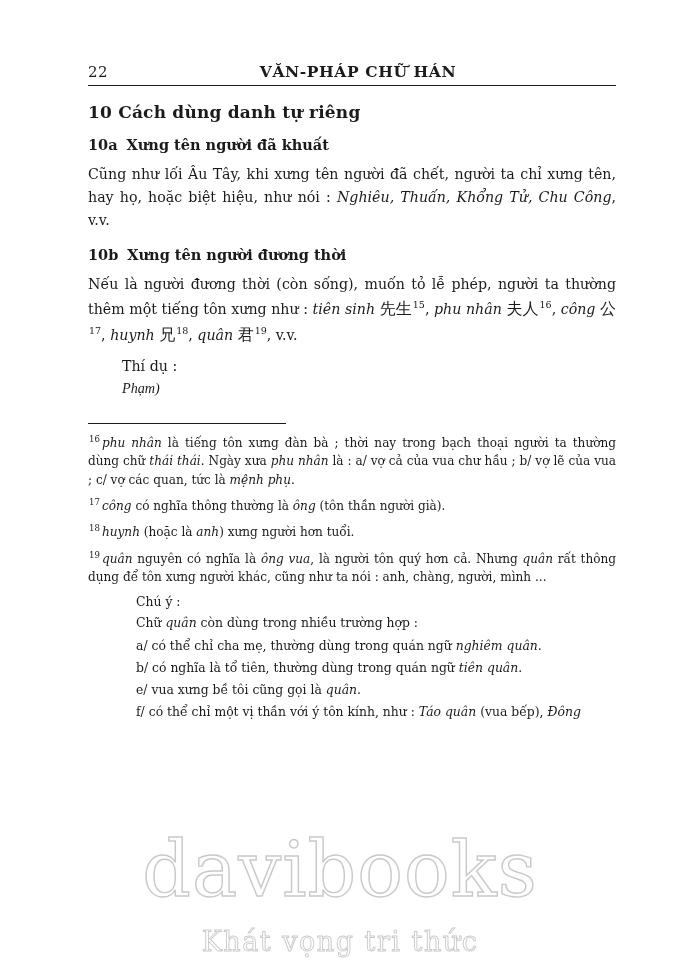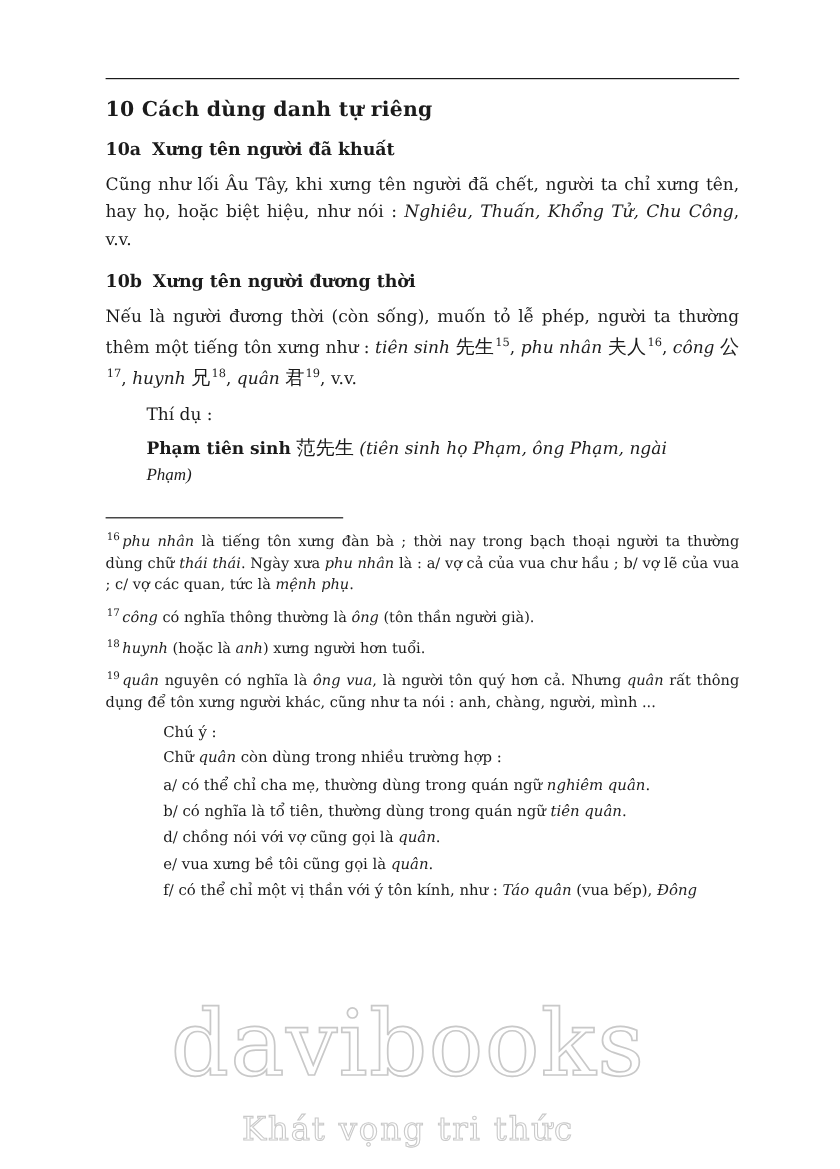--- a/index.html
+++ b/index.html
@@ -172,20 +172,24 @@
     -webkit-text-stroke: 0.9px #c9c9c9;
     margin-top: 18px;
   }
 </style>
 </head>
 <body>
 
 <div class="page">
   <div class="content">
 
+    <div class="header-row">
+      <div class="folio">22</div>
+      <div class="running-title">VĂN-PHÁP CHỮ HÁN</div>
+    </div>
     <div class="header-rule"></div>
 
     <h2 class="sec-title">10  Cách dùng danh tự riêng</h2>
 
     <h3 class="sub-title">
       <span class="lbl">10a</span><span class="txt">Xưng tên người đã khuất</span>
     </h3>
 
     <p class="body">
       <span>Cũng như lối Âu Tây, khi xưng tên người đã chết, người ta chỉ xưng tên, hay họ, hoặc biệt hiệu, như nói : </span><span class="ital">Nghiêu, Thuấn, Khổng Tử, Chu Công</span><span>, v.v.</span>
@@ -193,43 +197,37 @@
 
     <h3 class="sub-title">
       <span class="lbl">10b</span><span class="txt">Xưng tên người đương thời</span>
     </h3>
 
     <p class="body">
       <span>Nếu là người đương thời (còn sống), muốn tỏ lễ phép, người ta thường thêm một tiếng tôn xưng như : </span><span id="terms-slot"><span class="ital">tiên sinh </span><span class="han">先生</span><sup>15</sup><span>, </span><span class="ital">phu nhân </span><span class="han">夫人</span><sup>16</sup><span>, </span><span class="ital">công </span><span class="han">公</span><sup>17</sup><span>, </span><span class="ital">huynh </span><span class="han">兄</span><sup>18</sup><span>, </span><span class="ital">quân </span><span class="han">君</span><sup>19</sup><span>, v.v.</span></span>
     </p>
 
     <div class="example-label">Thí dụ :</div>
-    <div class="example-line">
-      <b>Phạm tiên sinh</b>
-      <span class="han">范先生</span>
-      <span class="ital">(tiên sinh họ Phạm, ông Phạm, ngài</span>
-    </div>
     <div class="example-cont">Phạm)</div>
 
     <div class="fn-rule"></div>
 
     <div id="footnotes-slot">
         <p class="fn"><sup>16</sup><span class="ital">phu nhân</span><span> là tiếng tôn xưng đàn bà ; thời nay trong bạch thoại người ta thường dùng chữ </span><span class="ital">thái thái</span><span>. Ngày  xưa </span><span class="ital">phu nhân</span><span> là : a/ vợ cả của vua chư hầu ; b/ vợ lẽ của vua ; c/ vợ các quan, tức là </span><span class="ital">mệnh phụ</span><span>.</span></p>
         <p class="fn"><sup>17</sup><span class="ital">công</span><span> có nghĩa thông thường là </span><span class="ital">ông</span><span> (tôn thần người già).</span></p>
         <p class="fn"><sup>18</sup><span class="ital">huynh</span><span> (hoặc là </span><span class="ital">anh</span><span>) xưng người hơn tuổi.</span></p>
         <p class="fn"><sup>19</sup><span class="ital">quân</span><span> nguyên có nghĩa là </span><span class="ital">ông vua</span><span>, là người tôn quý hơn cả. Nhưng </span><span class="ital">quân</span><span> rất thông dụng để tôn xưng người khác, cũng như ta nói : anh, chàng, người, mình ...</span></p>
       </div>
 
     <div class="note-block">
       <div class="note-head">Chú ý :</div>
       <div class="note-line" id="note-intro"><span>Chữ </span><span class="ital">quân</span><span> còn dùng trong nhiều trường hợp :</span></div>
       <div id="note-items-slot">
           <div class="note-line"><span>a/ có thể chỉ cha mẹ, thường dùng trong quán ngữ </span><span class="ital">nghiêm quân</span><span>.</span></div>
           <div class="note-line"><span>b/ có nghĩa là tổ tiên, thường dùng trong quán ngữ </span><span class="ital">tiên quân</span><span>.</span></div>
-          <div class="note-line"><span>d/ chồng nói với vợ cũng gọi là </span><span class="ital">quân</span><span>.</span></div>
           <div class="note-line"><span>e/ vua xưng bề tôi cũng gọi là </span><span class="ital">quân</span><span>.</span></div>
           <div class="note-line"><span>f/ có thể chỉ một vị thần với ý tôn kính, như : </span><span class="ital">Táo quân</span><span> (vua bếp), </span><span class="ital">Đông</span></div>
         </div>
     </div>
 
   </div>
 
   <div class="watermark">
     <div class="wm-main">davibooks</div>
     <div class="wm-sub">Khát vọng tri thức</div>

